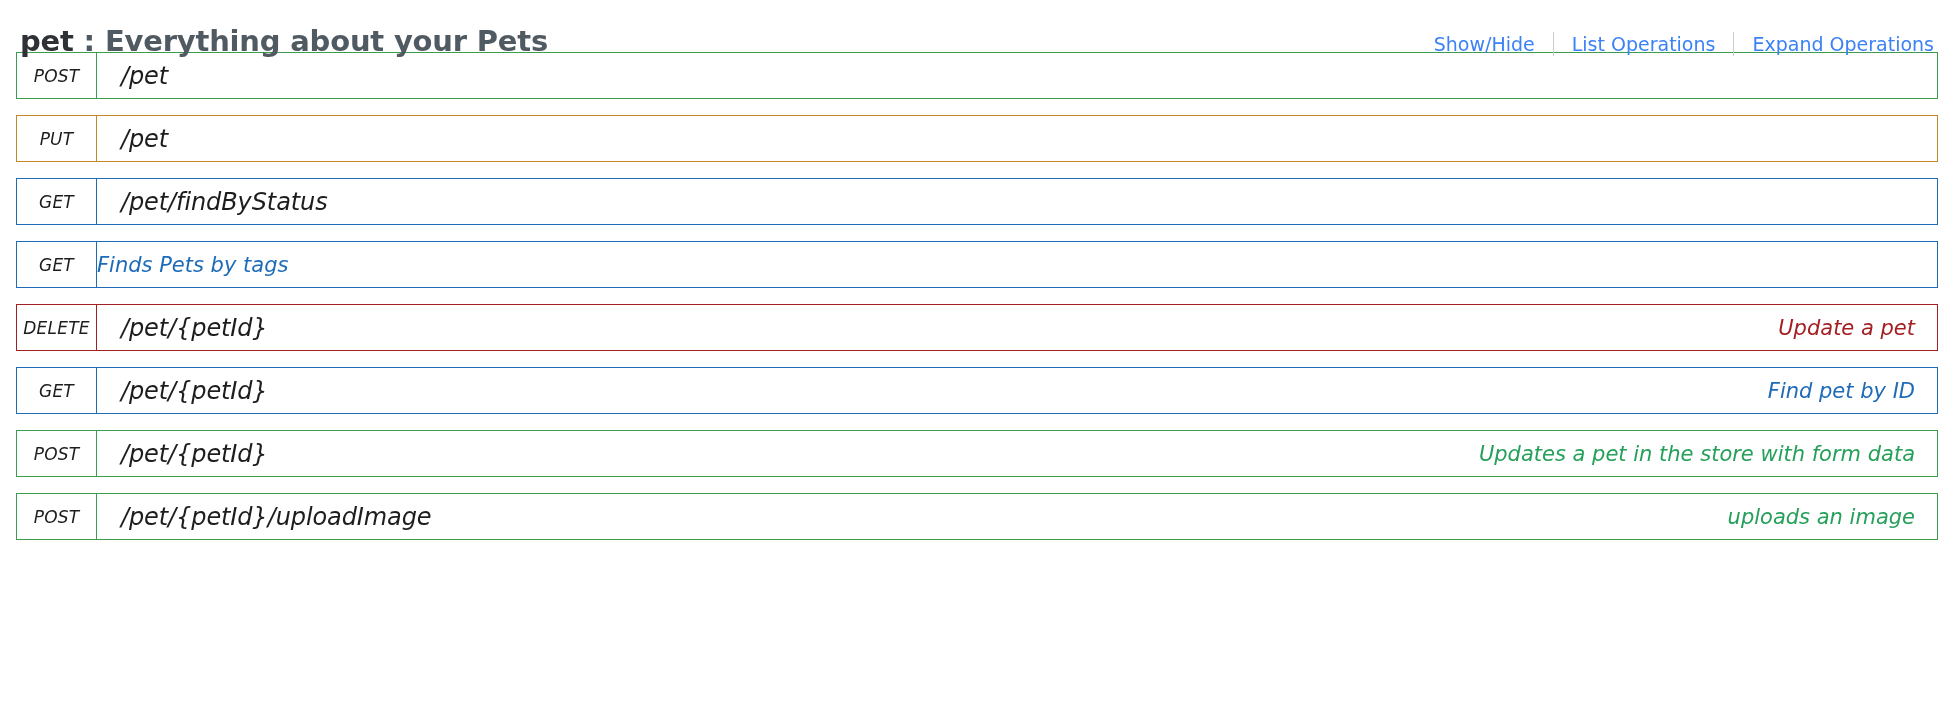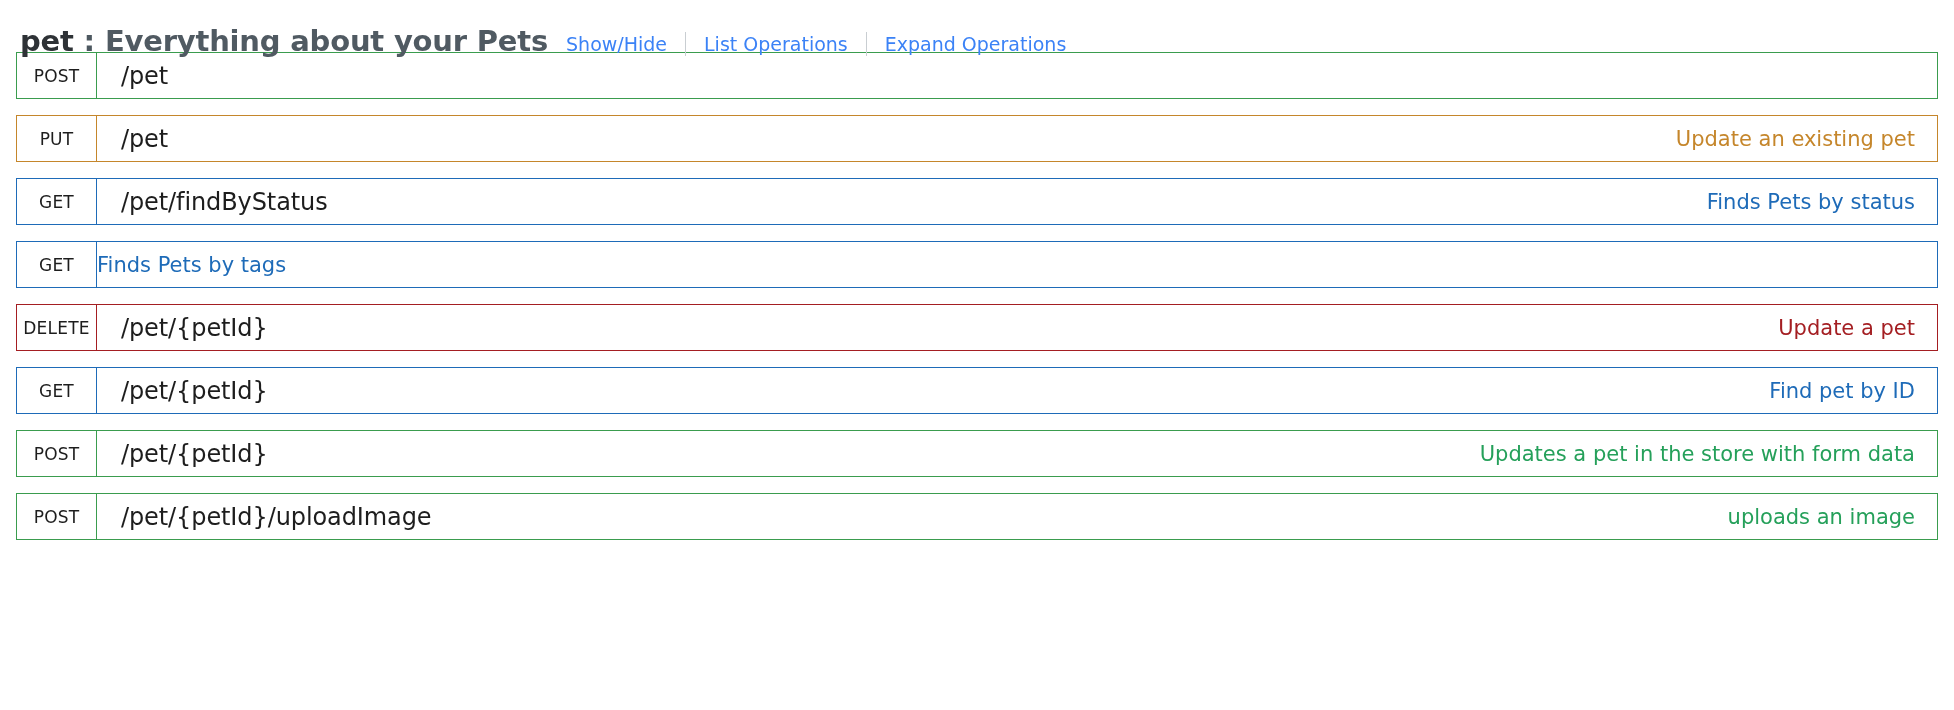--- a/index.html
+++ b/index.html
@@ -16,21 +16,21 @@
   .resource {
     width: 1954px;
     box-sizing: border-box;
     padding: 0 16px;
   }
 
   
   .resource-heading {
     display: flex;
     align-items: baseline;
-    justify-content: flex-start;
+    justify-content: space-between;
     height: 52px;
     padding: 0 2px 0 4px;
     box-sizing: border-box;
   }
   .resource-title {
     font-size: 29px;
     font-weight: 700;
     letter-spacing: -0.2px;
     white-space: nowrap;
     color: #4d5860;
@@ -59,20 +59,21 @@
   .heading-options .divider {
     width: 1px;
     height: 24px;
     background: #c9ced2;
     display: inline-block;
   }
 
   
   .operations {
     display: block;
+    font-style: italic;
   }
   .op-row {
     display: flex;
     align-items: stretch;
     height: 47px;
     margin-bottom: 16px;
     border: 1px solid #cccccc;
     box-sizing: border-box;
     background: #ffffff;
     cursor: pointer;
@@ -146,26 +147,24 @@
   </div>
 
   <div class="operations" id="operations">
       <div class="op-row m-post">
         <div class="op-method">POST</div>
         <div class="op-path">/pet</div>
       </div>
       <div class="op-row m-put">
         <div class="op-method">PUT</div>
         <div class="op-path">/pet</div>
-        <div class="op-summary">Update an existing pet</div>
       </div>
       <div class="op-row m-get">
         <div class="op-method">GET</div>
         <div class="op-path">/pet/findByStatus</div>
-        <div class="op-summary">Finds Pets by status</div>
       </div>
       <div class="op-row m-get">
         <div class="op-method">GET</div>
         <div class="op-summary">Finds Pets by tags</div>
       </div>
       <div class="op-row m-delete">
         <div class="op-method">DELETE</div>
         <div class="op-path">/pet/{petId}</div>
         <div class="op-summary">Update a pet</div>
       </div>

